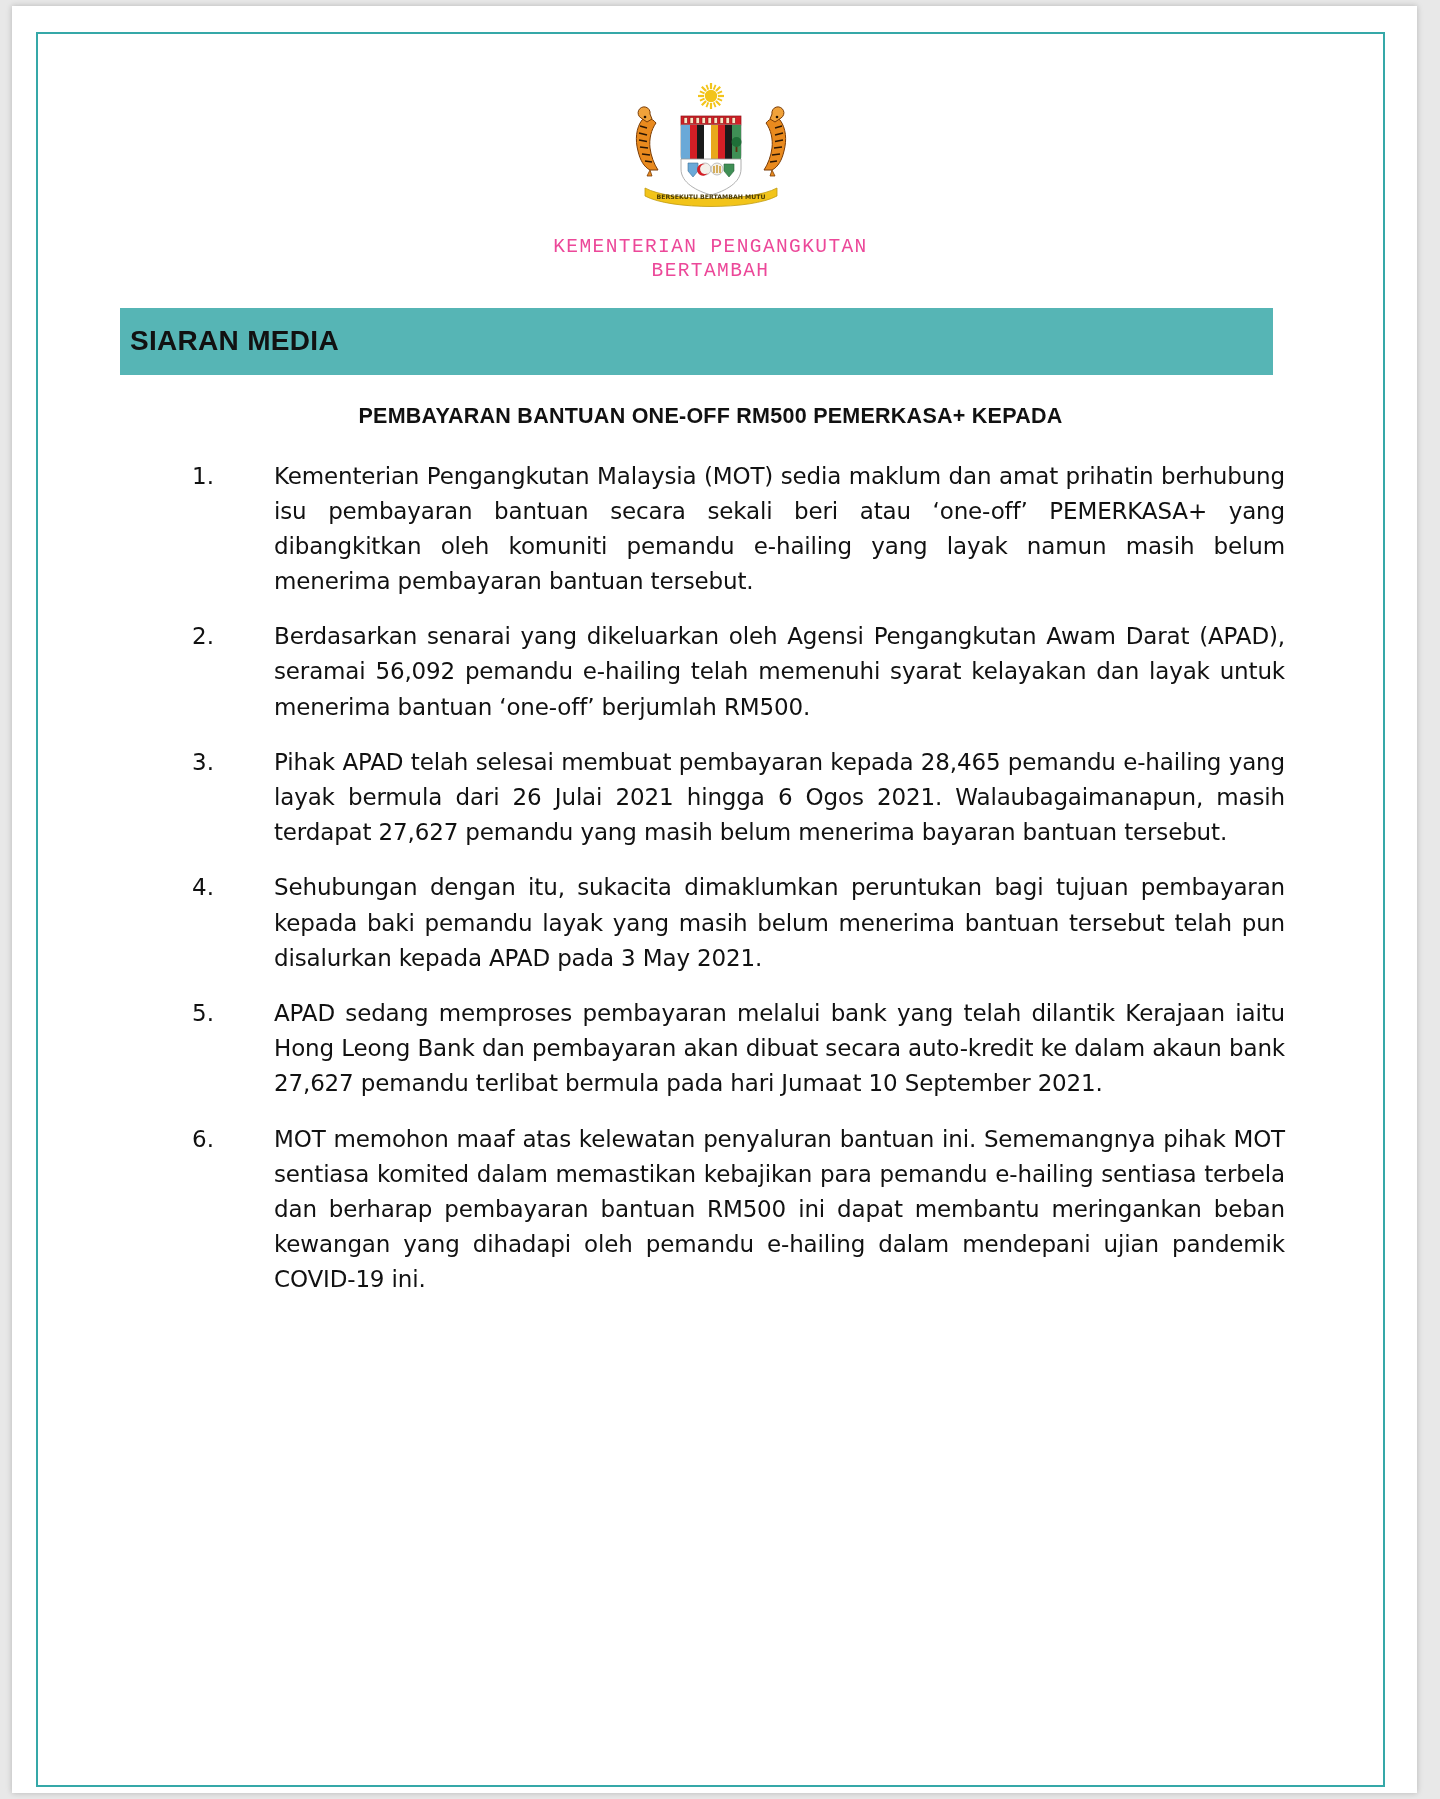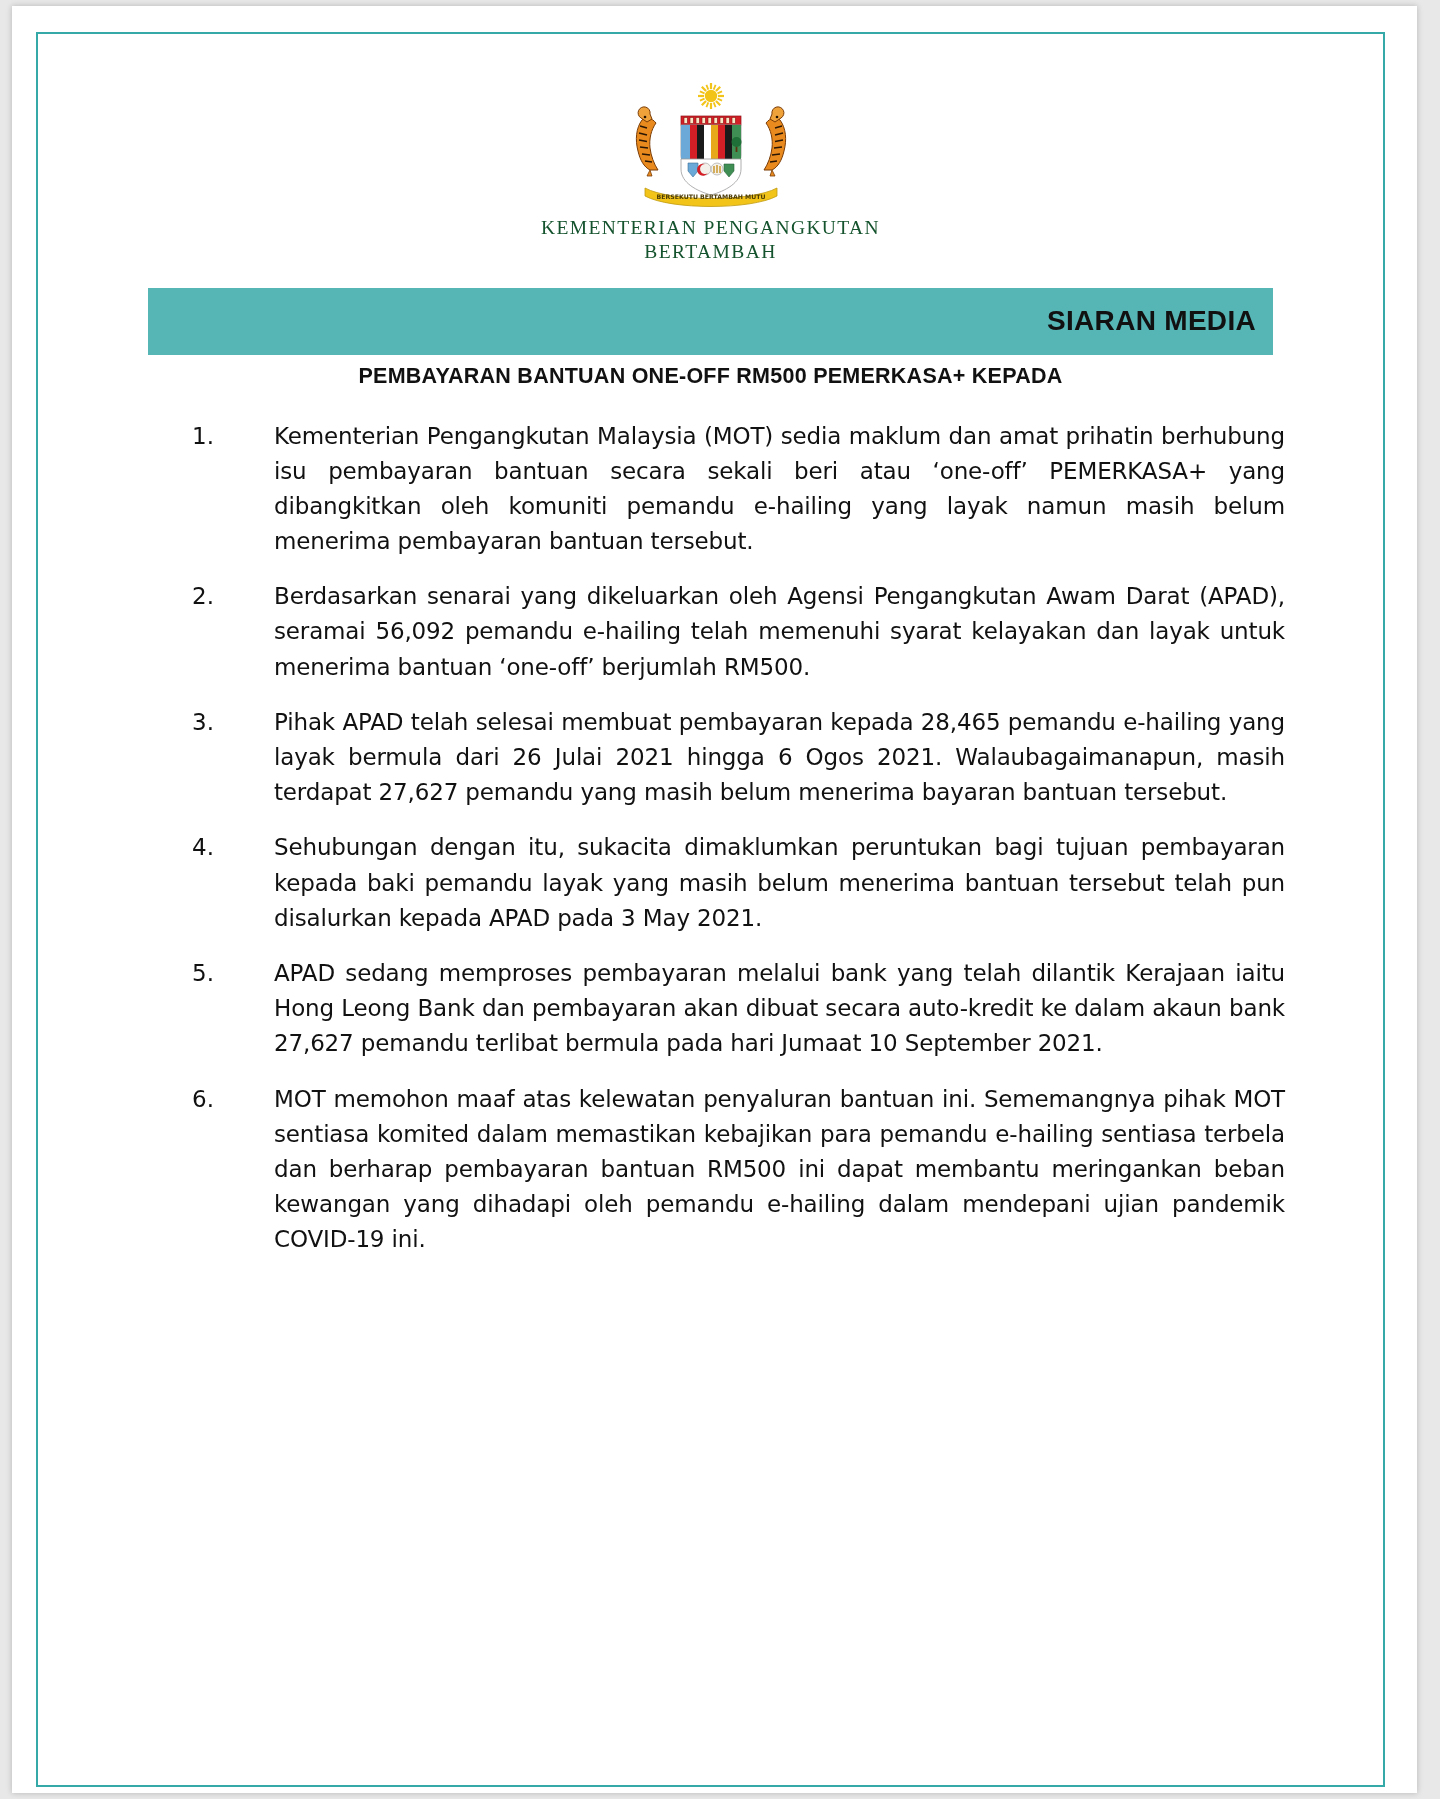--- a/index.html
+++ b/index.html
@@ -53,48 +53,48 @@
     text-align: center;
     padding-top: 48px;
   }
   .crest {
     display: inline-block;
     width: 190px;
     height: 128px;
     position: relative;
   }
   .ministry-name {
-    margin-top: 4px;
-    font-family: Liberation Serif, serif;
+    margin-top: 24px;
+    font-family: Liberation Mono, monospace;
     font-size: 19.5px;
     font-weight: 400;
     letter-spacing: 1.4px;
-    color: #14532d;
+    color: #ec4899;
     line-height: 1.22;
   }
 
   
   .banner {
-    margin: 24px 112px 0 112px;
+    margin: 24px 112px 0 84px;
     background: #56b5b5;
-    text-align: right;
+    text-align: left;
     padding: 14px 17px 16px 10px;
   }
   .banner-line {
     font-family: "Liberation Sans", sans-serif;
     font-weight: bold;
     color: #111111;
     font-size: 28px;
     letter-spacing: 0.3px;
     line-height: 1.35;
   }
 
   
   .headline {
-    margin: 6px 150px 0 150px;
+    margin: 26px 150px 0 150px;
     text-align: center;
     font-family: "Liberation Sans", sans-serif;
     font-weight: bold;
     font-size: 21.5px;
     color: #111111;
     line-height: 1.45;
     letter-spacing: 0.25px;
   }
 
   

